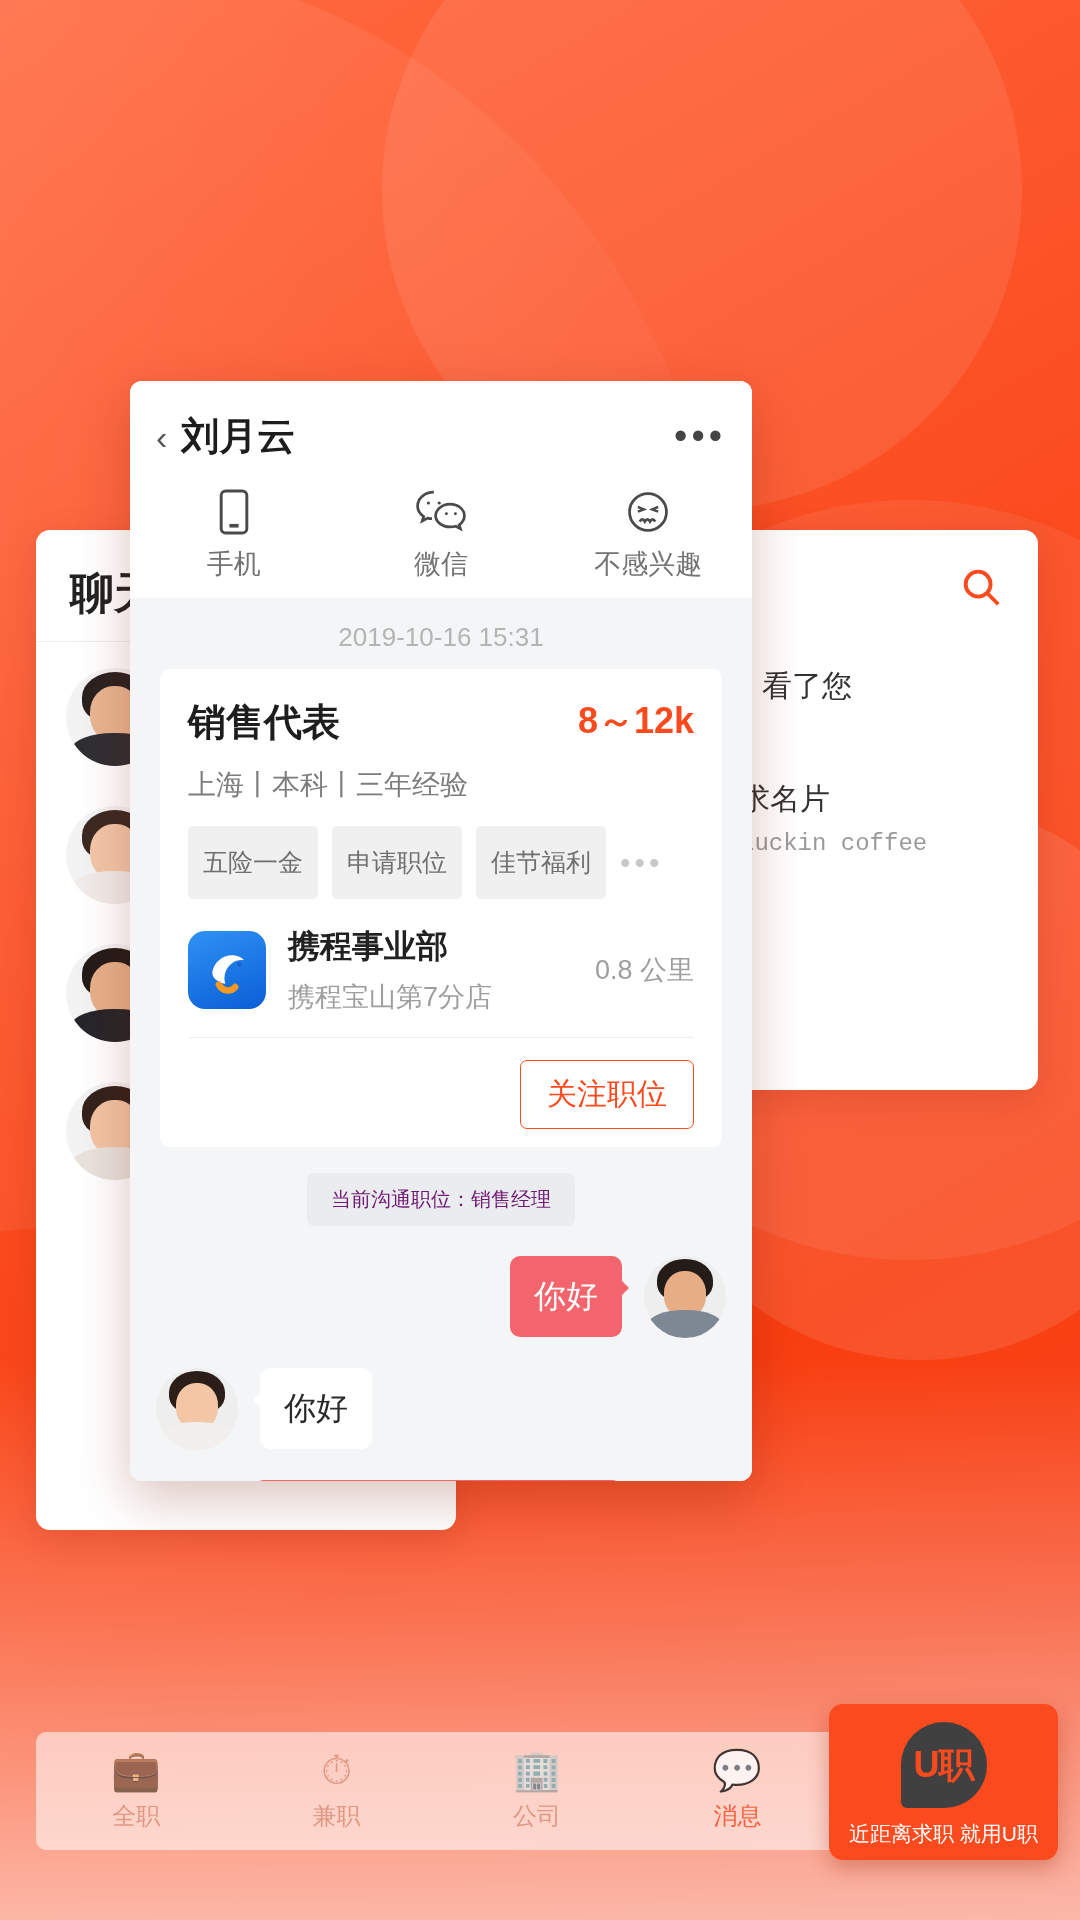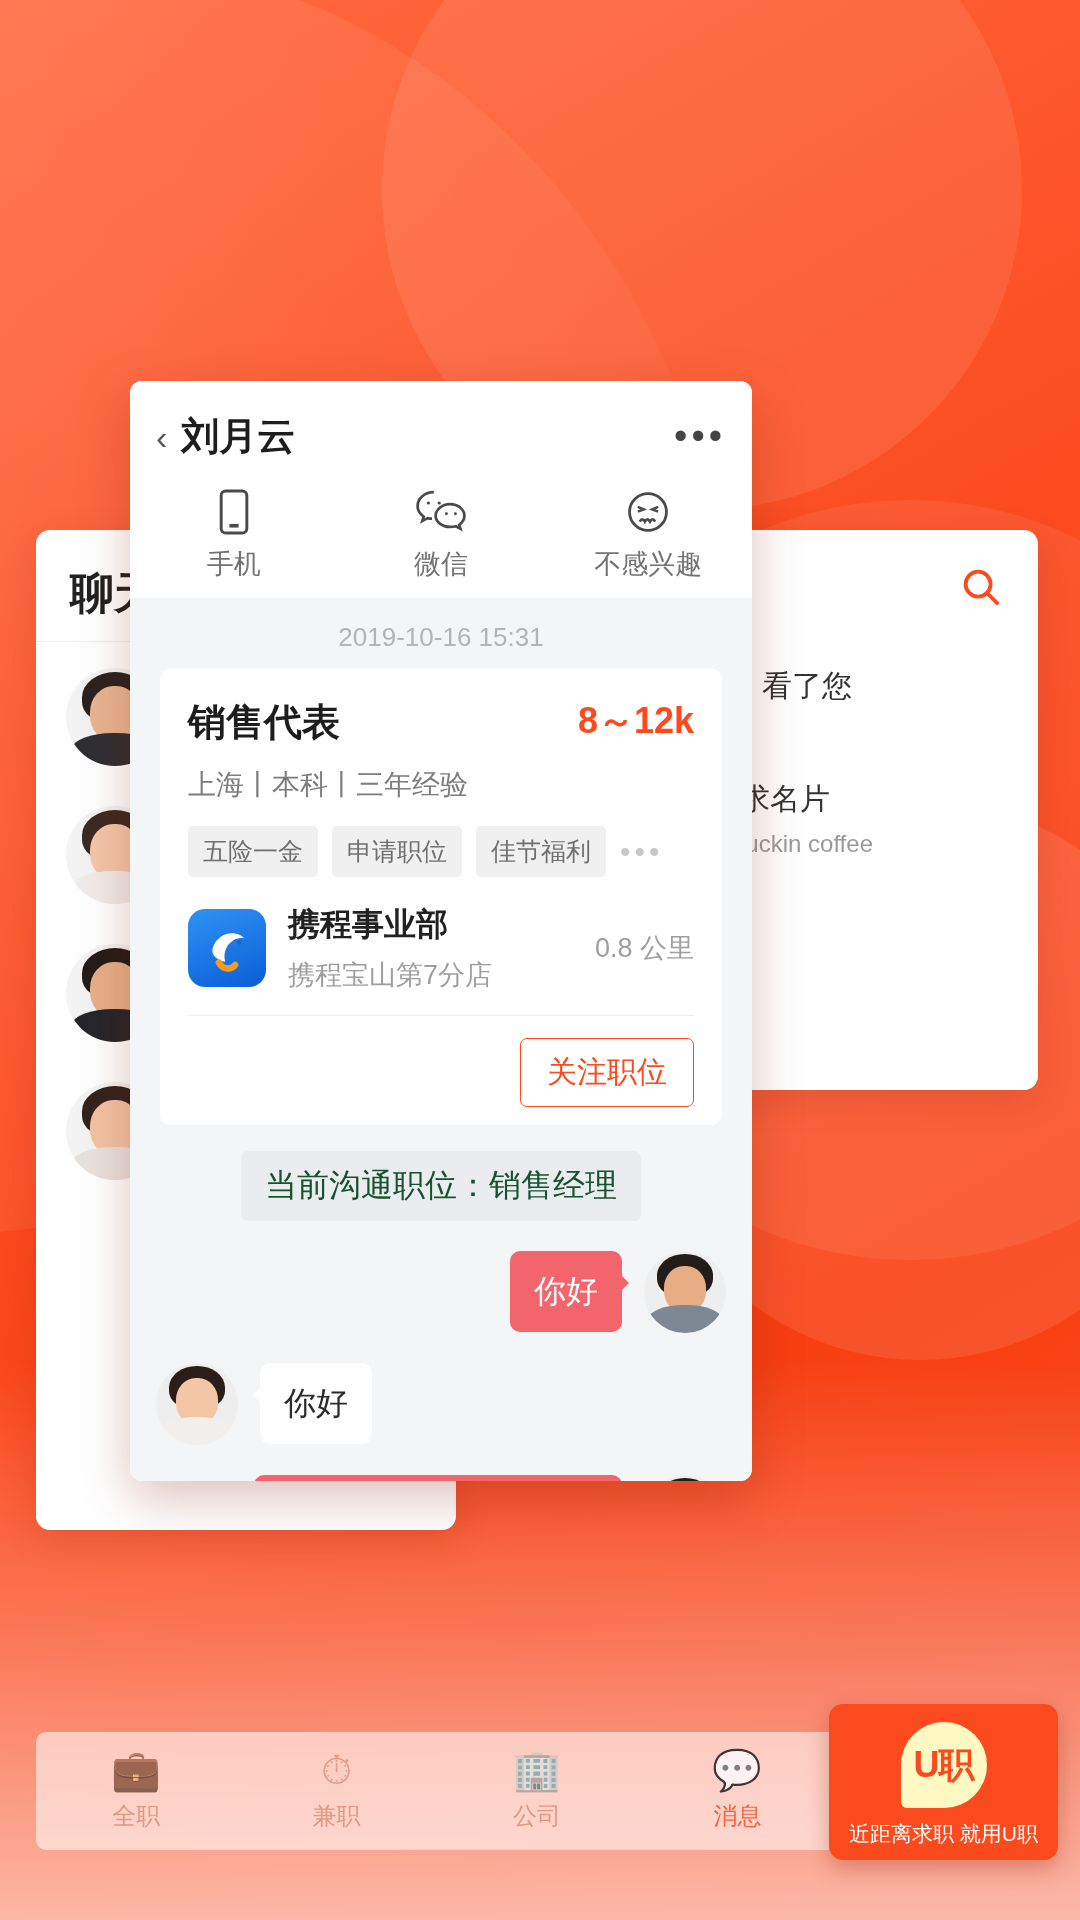--- a/index.html
+++ b/index.html
@@ -69,21 +69,21 @@
   .pl-badge {
     position:absolute; right:2px; top:2px; width:26px; height:26px; border-radius:50%;
     background:#fa3c28; border:3px solid #fff;
   }
   .pl-lines { margin-left:22px; flex:1; }
   .pl-l1 { height:20px; width:150px; background:#ececec; border-radius:4px; }
   .pl-l2 { height:16px; width:196px; background:#f3f3f3; border-radius:4px; margin-top:18px; }
 
   
   .pr-head { display:flex; align-items:center; justify-content:flex-end; padding:34px 34px 6px 0; }
-  .pr-row { display:flex; align-items:center; padding:18px 26px; }
+  .pr-row { display:flex; align-items:center; padding:18px 26px;font-family:Liberation Mono, monospace; }
   .pr-thumb { width:96px; height:96px; border-radius:20px; flex:0 0 auto; }
   .pr-thumb.ctrip { background:linear-gradient(160deg,#2a8df2,#0c61d8); position:relative; }
   .pr-thumb.luckin { background:#fff; position:relative; }
   .pr-txt { margin-left:22px; font-size:30px; color:#333; }
   .pr-sub { font-size:24px; color:#9a9a9a; margin-top:10px; }
 
   
   #tabbar {
     position:absolute; left:36px; bottom:70px; width:1002px; height:118px;
     background:rgba(255,255,255,0.55); display:flex; align-items:center;
@@ -126,42 +126,42 @@
   .job-card {
     margin:0 30px; background:#fff; border-radius:10px; padding:28px 28px 18px 28px;
   }
   .job-top { display:flex; align-items:flex-start; }
   .job-title { font-size:38px; font-weight:700; color:#1d1d1d; }
   .job-salary { margin-left:auto; font-size:36px; font-weight:700; color:#fb4a1e; }
   .job-meta { margin-top:18px; font-size:28px; color:#7d7d7d; }
   .job-tags { margin-top:22px; display:flex; align-items:center; }
   .job-tag {
     background:#f0f0f0; color:#6f6f6f; font-size:25px;
-    padding:9px 15px; border-radius:5px; margin-right:14px;
+    padding:20px 15px; border-radius:5px; margin-right:14px;
   }
   .job-tag-more { color:#c8c8c8; font-size:30px; letter-spacing:4px; }
   .job-comp { margin-top:26px; display:flex; align-items:center; }
   .comp-logo {
     width:78px; height:78px; border-radius:17px; flex:0 0 auto;
     background:linear-gradient(160deg,#2f92f5,#0a5ed6); position:relative; overflow:hidden;
   }
   .comp-txt { margin-left:22px; }
   .comp-name { font-size:32px; font-weight:700; color:#212121; }
   .comp-branch { font-size:27px; color:#9e9e9e; margin-top:10px; }
   .comp-dist { margin-left:auto; font-size:27px; color:#9e9e9e; }
   .job-sep { height:1px; background:#eee; margin:22px 0 0 0; }
   .job-btns { display:flex; justify-content:flex-end; padding-top:22px; }
   .job-btn {
     border:1.5px solid #fb4a1e; color:#fb4a1e; font-size:30px;
     padding:13px 26px; border-radius:7px; margin-left:22px; background:#fff;
   }
 
   .cur-pos {
     margin:26px auto 0 auto; width:fit-content;
-    background:#ebecef; color:#14532d; font-size:32px;
+    background:#ebecef; color:#701a75; font-size:20px;
     padding:13px 24px; border-radius:7px;
   }
 
   
   .msg { display:flex; align-items:flex-start; margin-top:30px; padding:0 26px; }
   .msg.me { justify-content:flex-end; }
   .msg .av { width:82px; height:82px; border-radius:50%; flex:0 0 auto; overflow:hidden; background:#eee; }
   .bubble {
     position:relative; max-width:420px; font-size:32px; line-height:1.42;
     padding:18px 24px; border-radius:10px;
@@ -175,21 +175,21 @@
   .msg.me .bubble::after {
     content:""; position:absolute; right:-13px; top:24px;
     border:8px solid transparent; border-left-color:#f2656c; border-right-width:6px;
   }
   #ubadge-wrap {
     position:absolute; right:22px; bottom:60px;
     background:#fb4a1e; border-radius:14px; padding:18px 20px 12px 20px;
     text-align:center; box-shadow:0 8px 22px rgba(150,30,0,0.32);
   }
   #ubadge-wrap .ub-pin {
-    width:86px; height:86px; margin:0 auto; background:#fef9c3; border-radius:50% 50% 50% 6px;
+    width:86px; height:86px; margin:0 auto; background:#404040; border-radius:50% 50% 50% 6px;
     display:flex; align-items:center; justify-content:center;
     color:#fb4a1e; font-size:36px; font-weight:700; letter-spacing:-1px;
   }
   #ubadge-wrap .ub-cap { margin-top:12px; font-size:21px; color:#fff; white-space:nowrap; }
 
   
   .face { width:100%; height:100%; position:relative; }
   .face .hair { position:absolute; left:16%; top:4%; width:68%; height:52%; border-radius:50% 50% 42% 42%; }
   .face .skin { position:absolute; left:24%; top:18%; width:52%; height:58%; border-radius:46%; }
   .face .body { position:absolute; left:6%; bottom:0; width:88%; height:34%; border-radius:48% 48% 0 0; }

